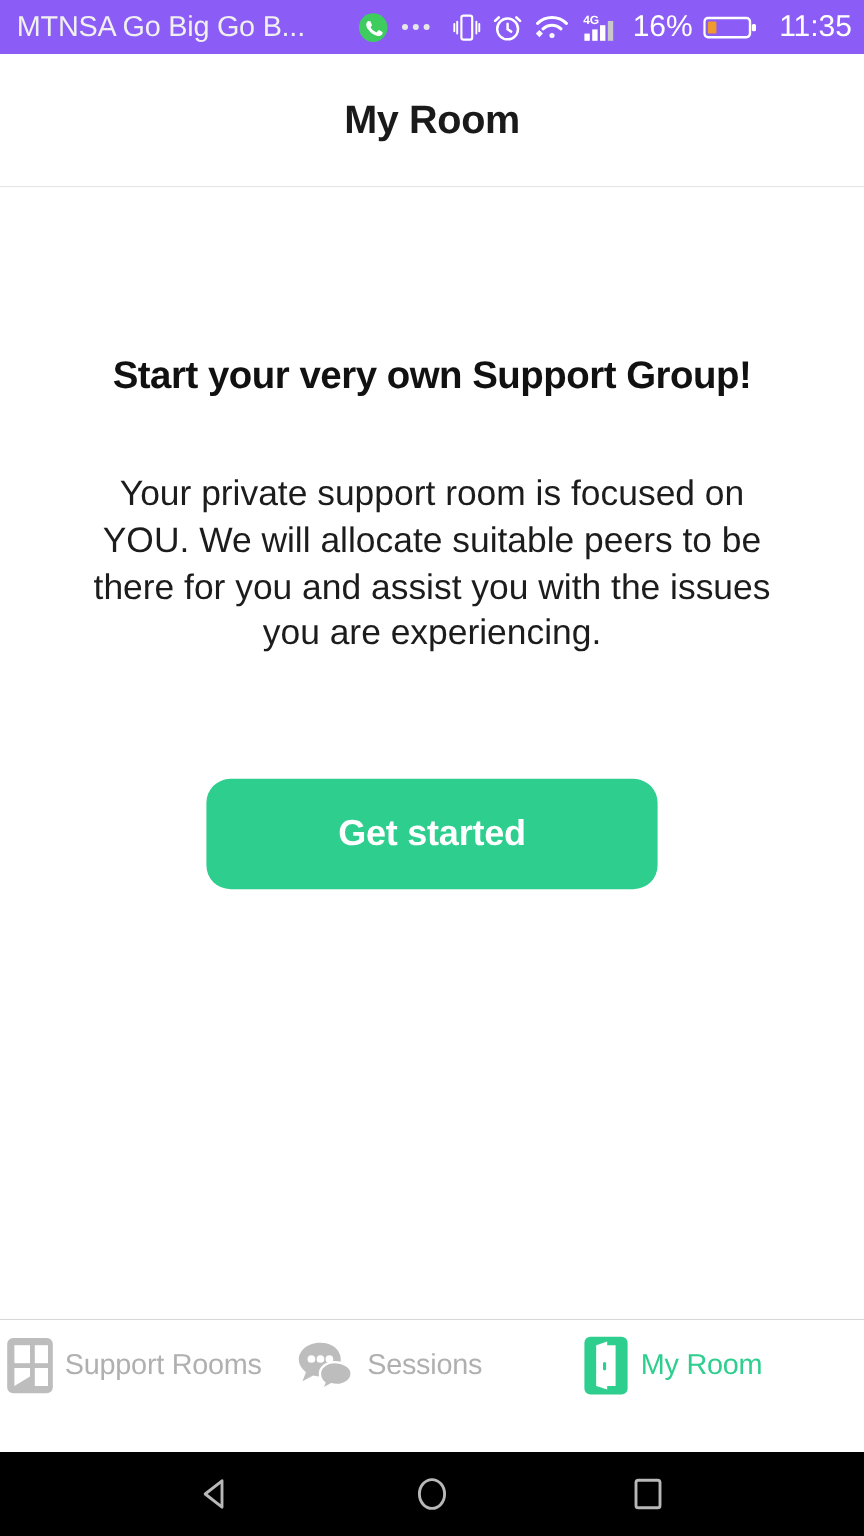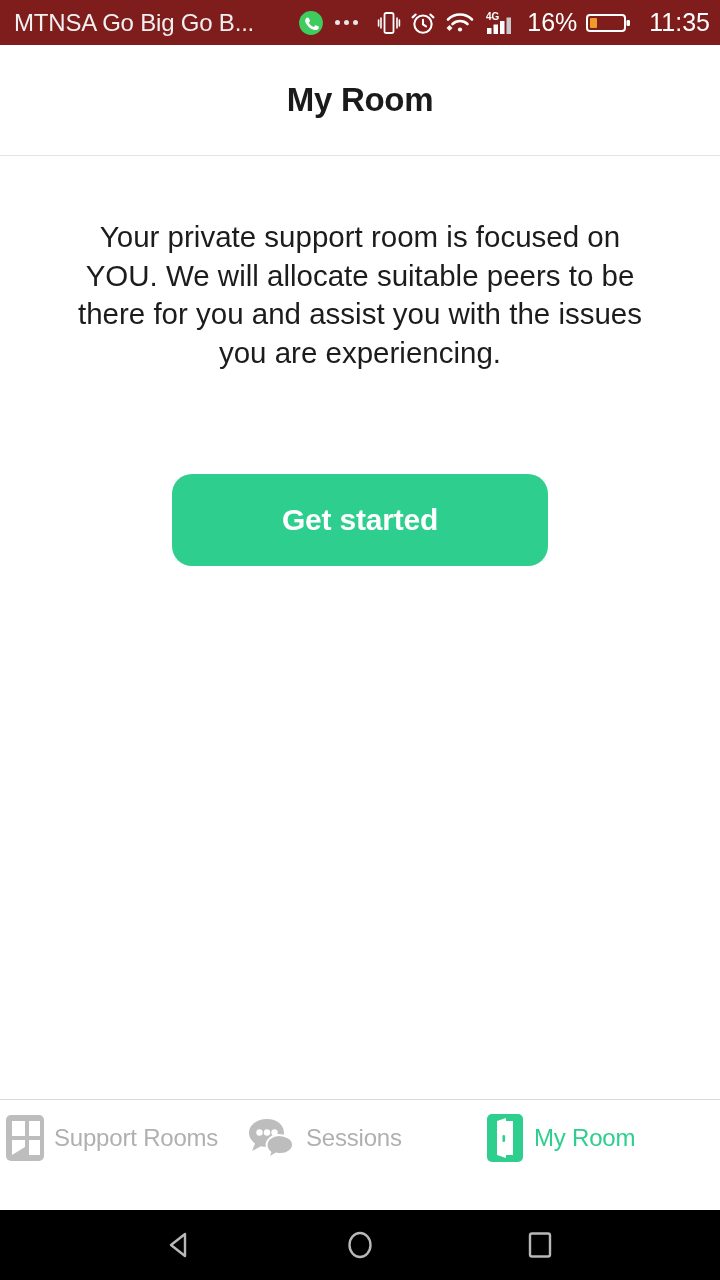--- a/index.html
+++ b/index.html
@@ -8,21 +8,21 @@
     font-family:"Liberation Sans", sans-serif;
     background:#ffffff;
     overflow:hidden;
     display:flex;
     flex-direction:column;
   }
 
   
   .statusbar {
     height:45px;
-    background:#7f1d1d;
+    background:#8b5cf6;
     display:flex;
     align-items:center;
     padding:0 10px 0 14px;
     flex:none;
     color:#ffffff;
     justify-content:center;
   }
   .sb-carrier {
     font-size:24px;
     letter-spacing:-0.2px;
@@ -216,20 +216,21 @@
 
     <span class="sb-time">11:35</span>
   </div>
 </div>
 
 <div class="appbar">
   <div class="appbar-title">My Room</div>
 </div>
 
 <div class="content">
+  <div class="headline">Start your very own Support Group!</div>
   <div class="para">Your private support room is focused on YOU. We will allocate suitable peers to be there for you and assist you with the issues you are experiencing.</div>
 
   <div class="cta-wrap">
     <button class="cta">Get started</button>
   </div>
 </div>
 
 <div class="tabbar">
 
   <div class="tab">

